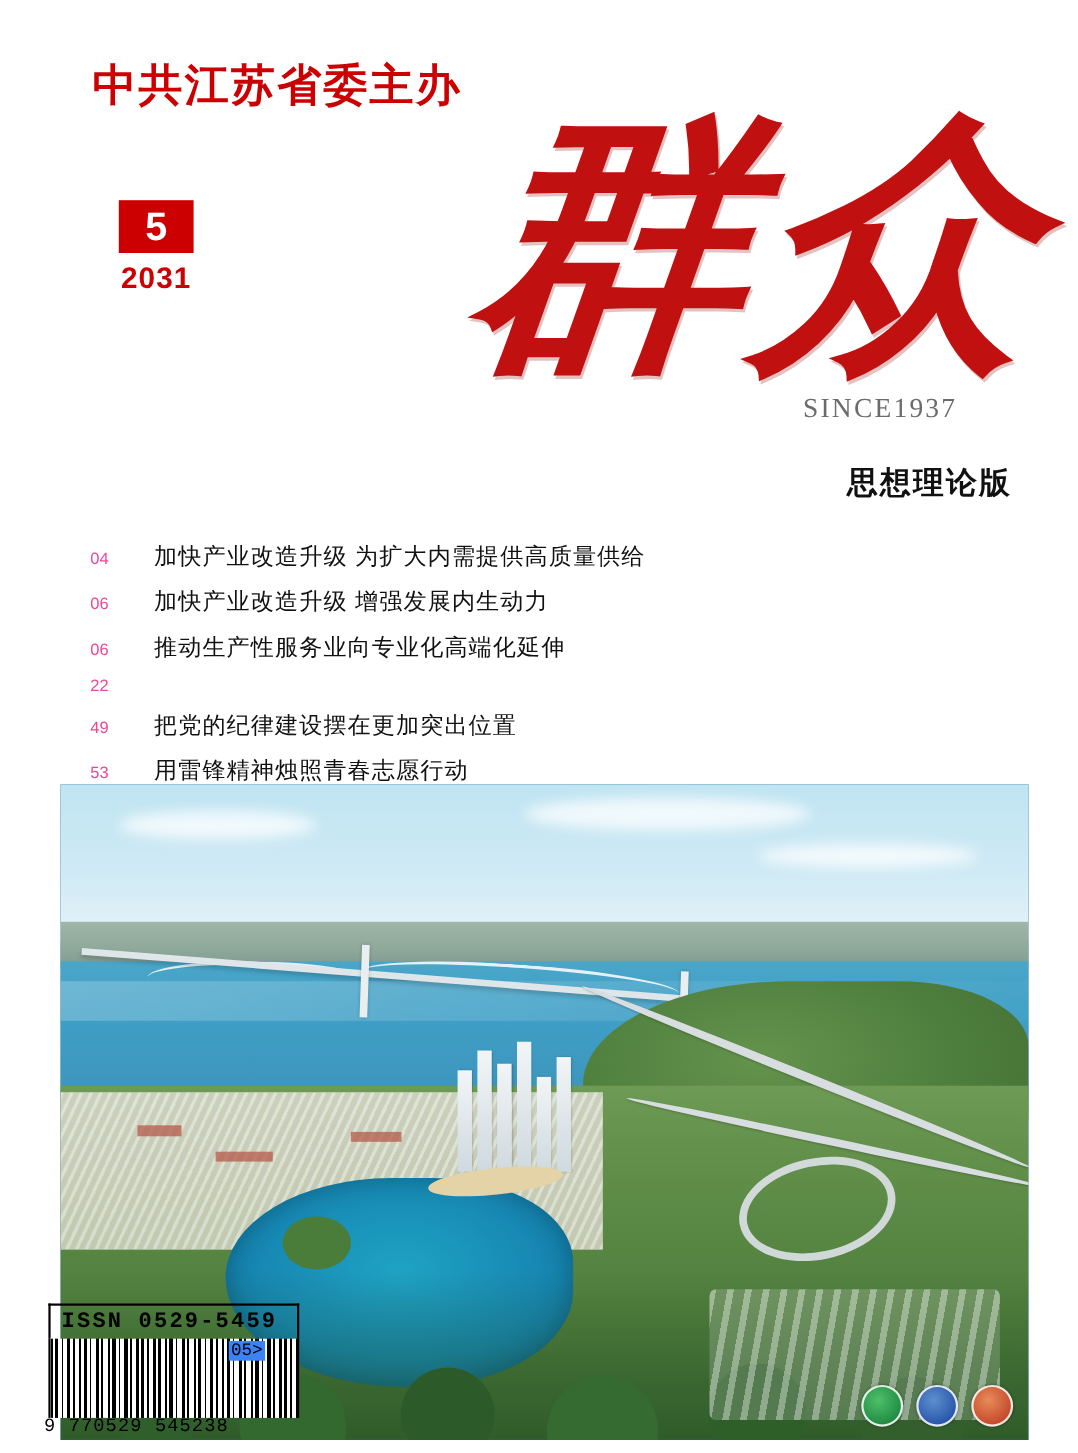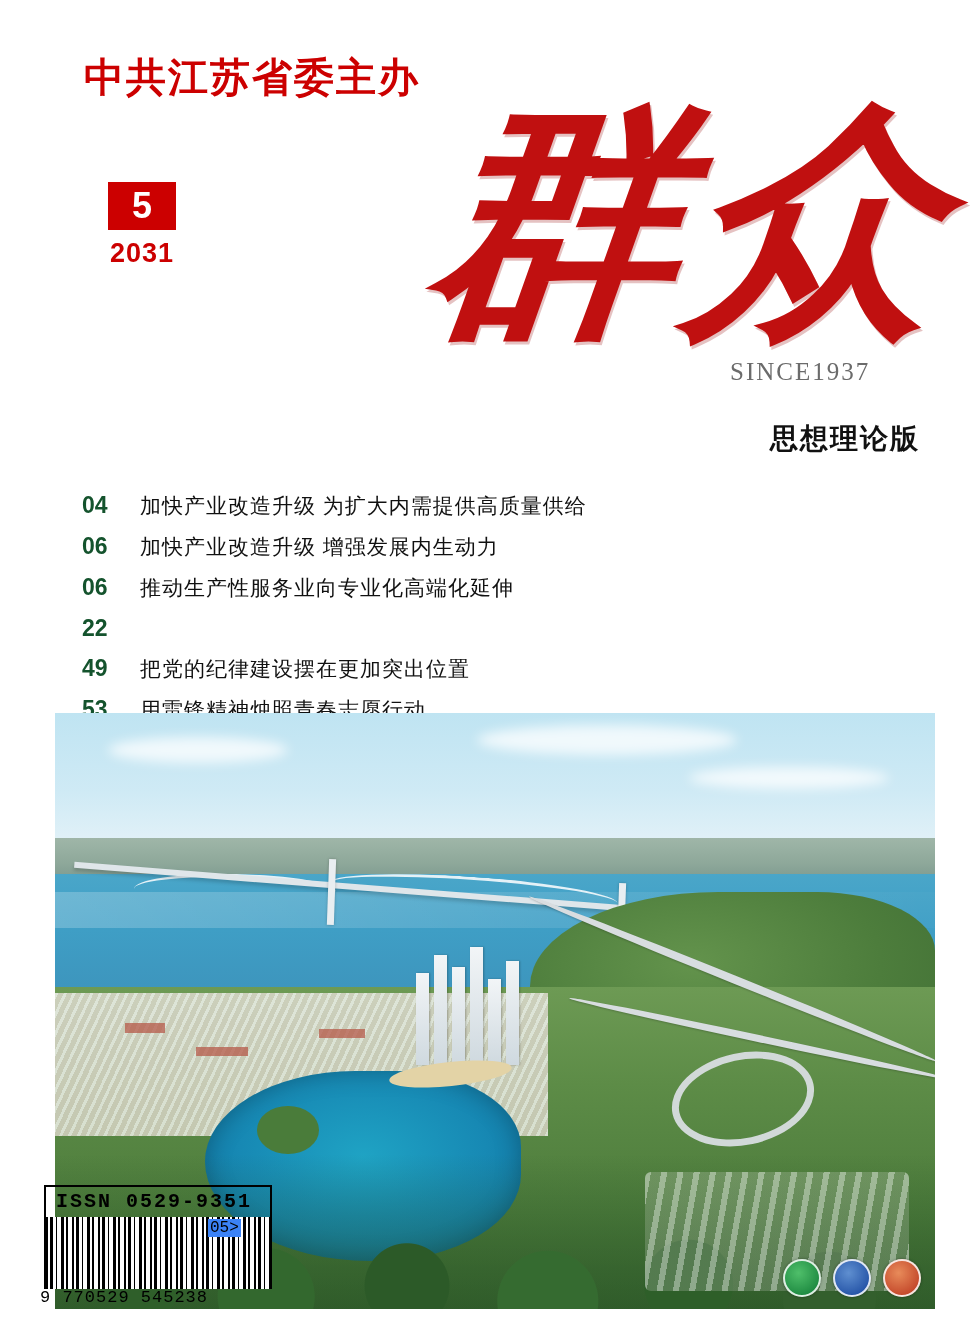--- a/index.html
+++ b/index.html
@@ -110,23 +110,23 @@
     top: 492px;
     width: 820px;
   }
   .toc-row {
     display: flex;
     align-items: baseline;
     margin-bottom: 13px;
   }
   .toc-page {
     width: 58px;
-    font-size: 23px;
-    font-weight: bold;
-    color: #14532d;
+    font-size: 15px;
+    font-weight: normal;
+    color: #ec4899;
     font-family: "Liberation Sans", sans-serif;
   }
   .toc-title {
     font-size: 21px;
     color: #111111;
     letter-spacing: 1px;
   }
 
   
   .cover-photo {
@@ -456,18 +456,18 @@
     <div class="buildings-br"></div>
 
     <div class="badges">
       <span class="badge green"></span>
       <span class="badge blue"></span>
       <span class="badge red"></span>
     </div>
   </div>
 
   <div class="issn-box"></div>
-  <div class="issn-text">ISSN 0529-9351</div>
+  <div class="issn-text">ISSN 0529-5459</div>
   <div class="barcode"></div>
   <div class="issue-code">05&gt;</div>
   <div class="barcode-digits">9 770529 545238</div>
 
 </div>
 
 </body></html>

